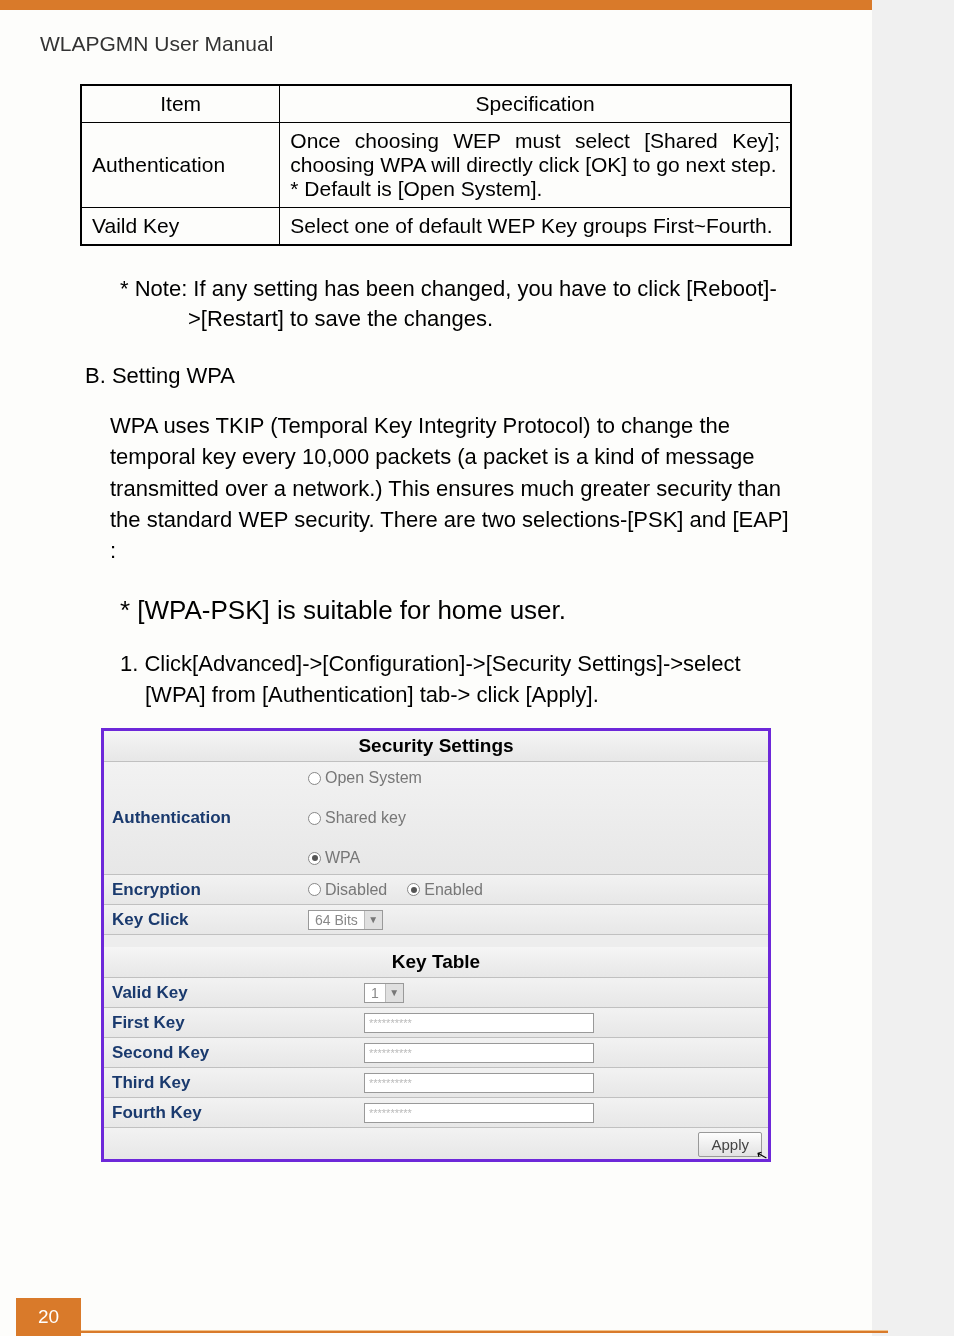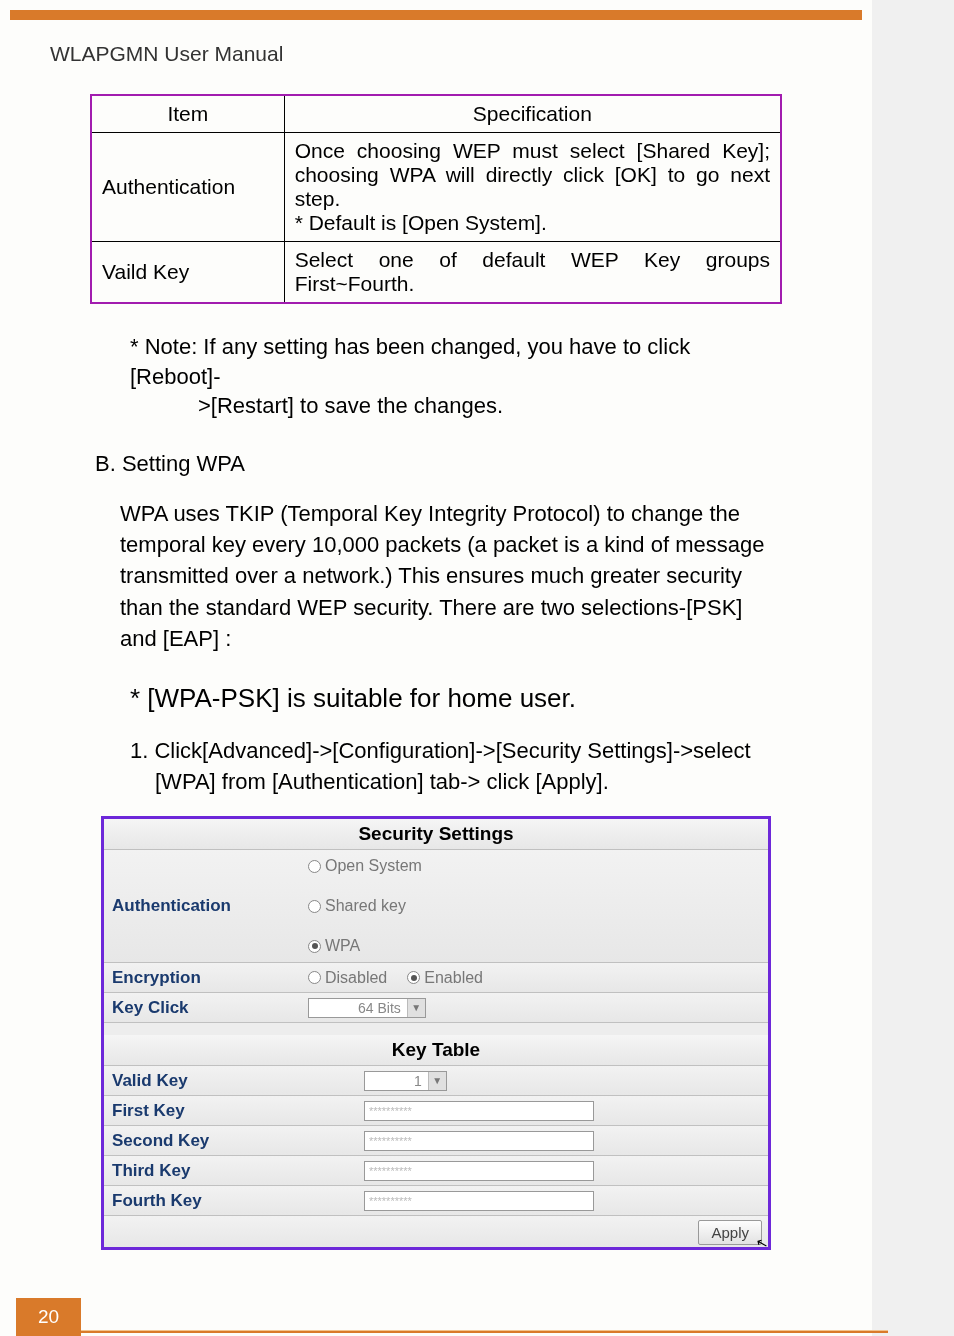--- a/index.html
+++ b/index.html
@@ -8,40 +8,40 @@
       background: #f0f0f0;
       width: 954px;
       height: 1336px;
       position: relative;
     }
     .page {
       width: 872px;
       height: 1336px;
       background: #fdfdfb;
       position: relative;
-      padding: 10px;
+      padding: 0;
     }
     .top-bar {
       height: 10px;
       background: #d97a2a;
       width: 100%;
     }
     .header-title {
       font-size: 21px;
       color: #333;
       padding: 22px 0 8px 40px;
       font-weight: 400;
     }
     .content {
       padding: 20px 80px 0 80px;
     }
     table.spec-table {
       width: 100%;
       border-collapse: collapse;
-      border: 2px solid #a21caf;
+      border: 2px solid #000000;
       font-size: 21px;
     }
     table.spec-table th {
       border: 1px solid #000;
       padding: 6px 12px;
       font-weight: 400;
       text-align: center;
     }
     table.spec-table td {
       border: 1px solid #000;
@@ -139,21 +139,21 @@
       width: 13px; height: 13px; border: 1px solid #888; border-radius: 50%;
       display: inline-flex; align-items: center; justify-content: center; background: #fff;
     }
     .radio.checked::after {
       content: ""; width: 6px; height: 6px; background: #555; border-radius: 50%;
     }
     .sel {
       display: inline-flex; align-items: center;
       border: 1px solid #999; background: #fff; font-size: 14px; height: 20px;
     }
-    .sel .sel-text { padding: 0 6px; color: #888; margin-left: 43px; }
+    .sel .sel-text { padding: 0 6px; color: #888; }
     .sel .sel-btn {
       width: 18px; height: 100%; background: #e0e0e0; border-left: 1px solid #bbb;
       display: flex; align-items: center; justify-content: center; color: #777; font-size: 10px;
     }
     .key-input {
       width: 230px; height: 20px; border: 1px solid #999;
       background: #fff; font-size: 11px; color: #bbb; padding: 0 4px;
       display: flex; align-items: center;
     }
     .ss-key-row { justify-content: flex-start; }

